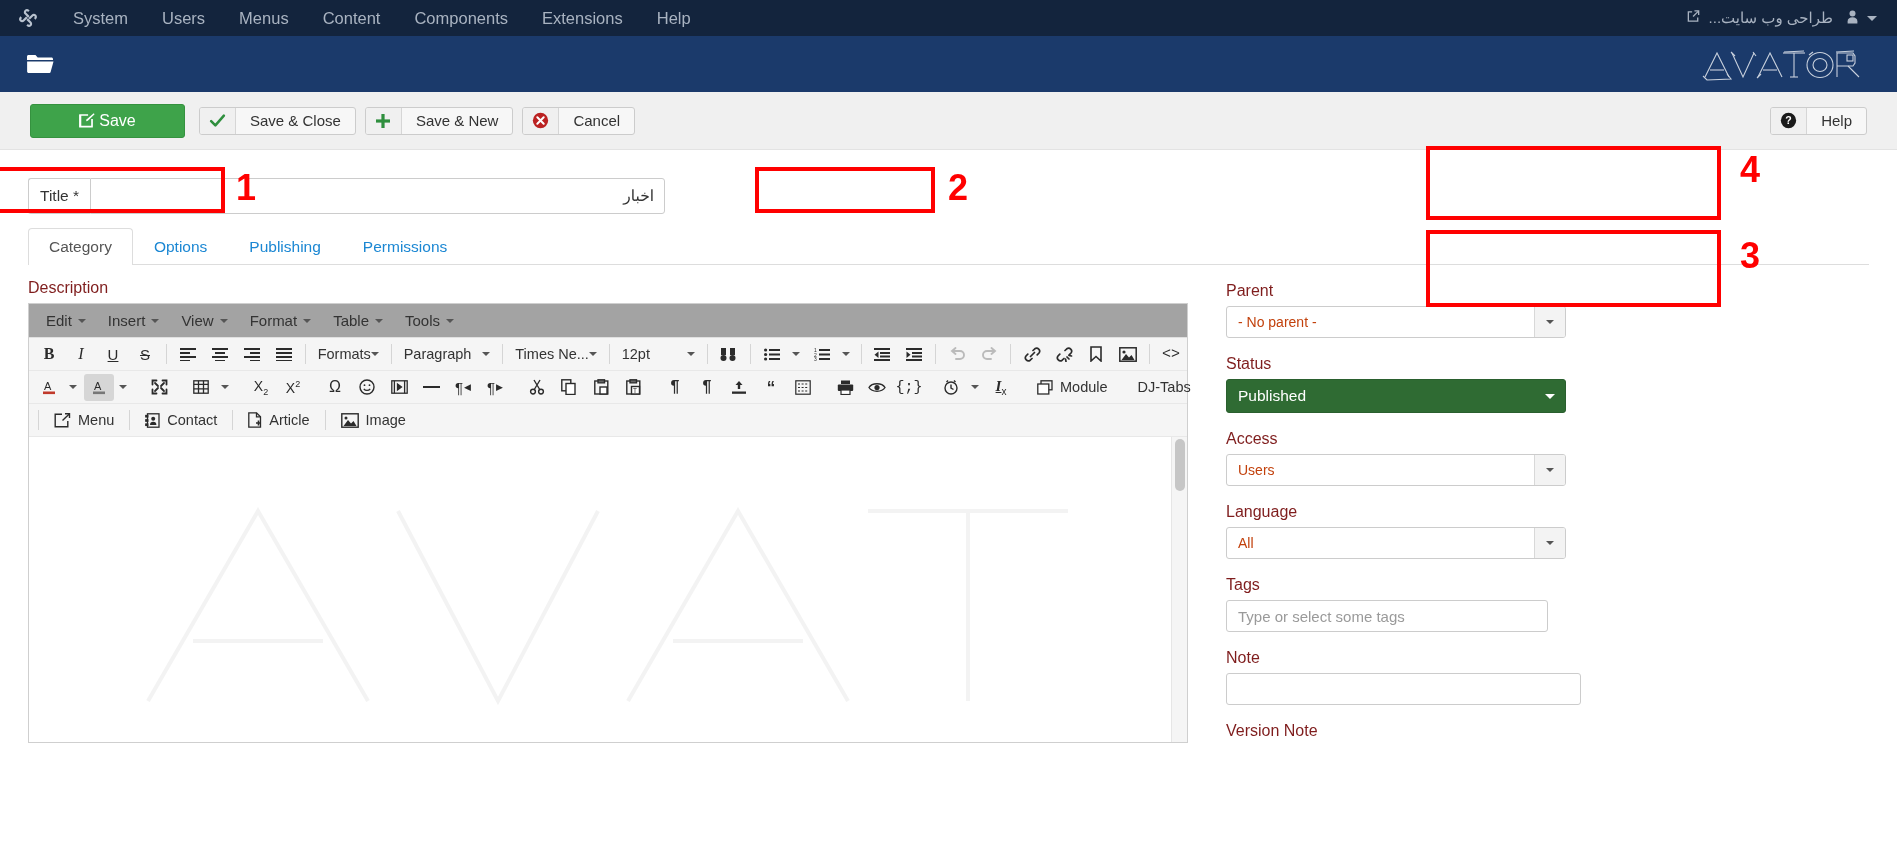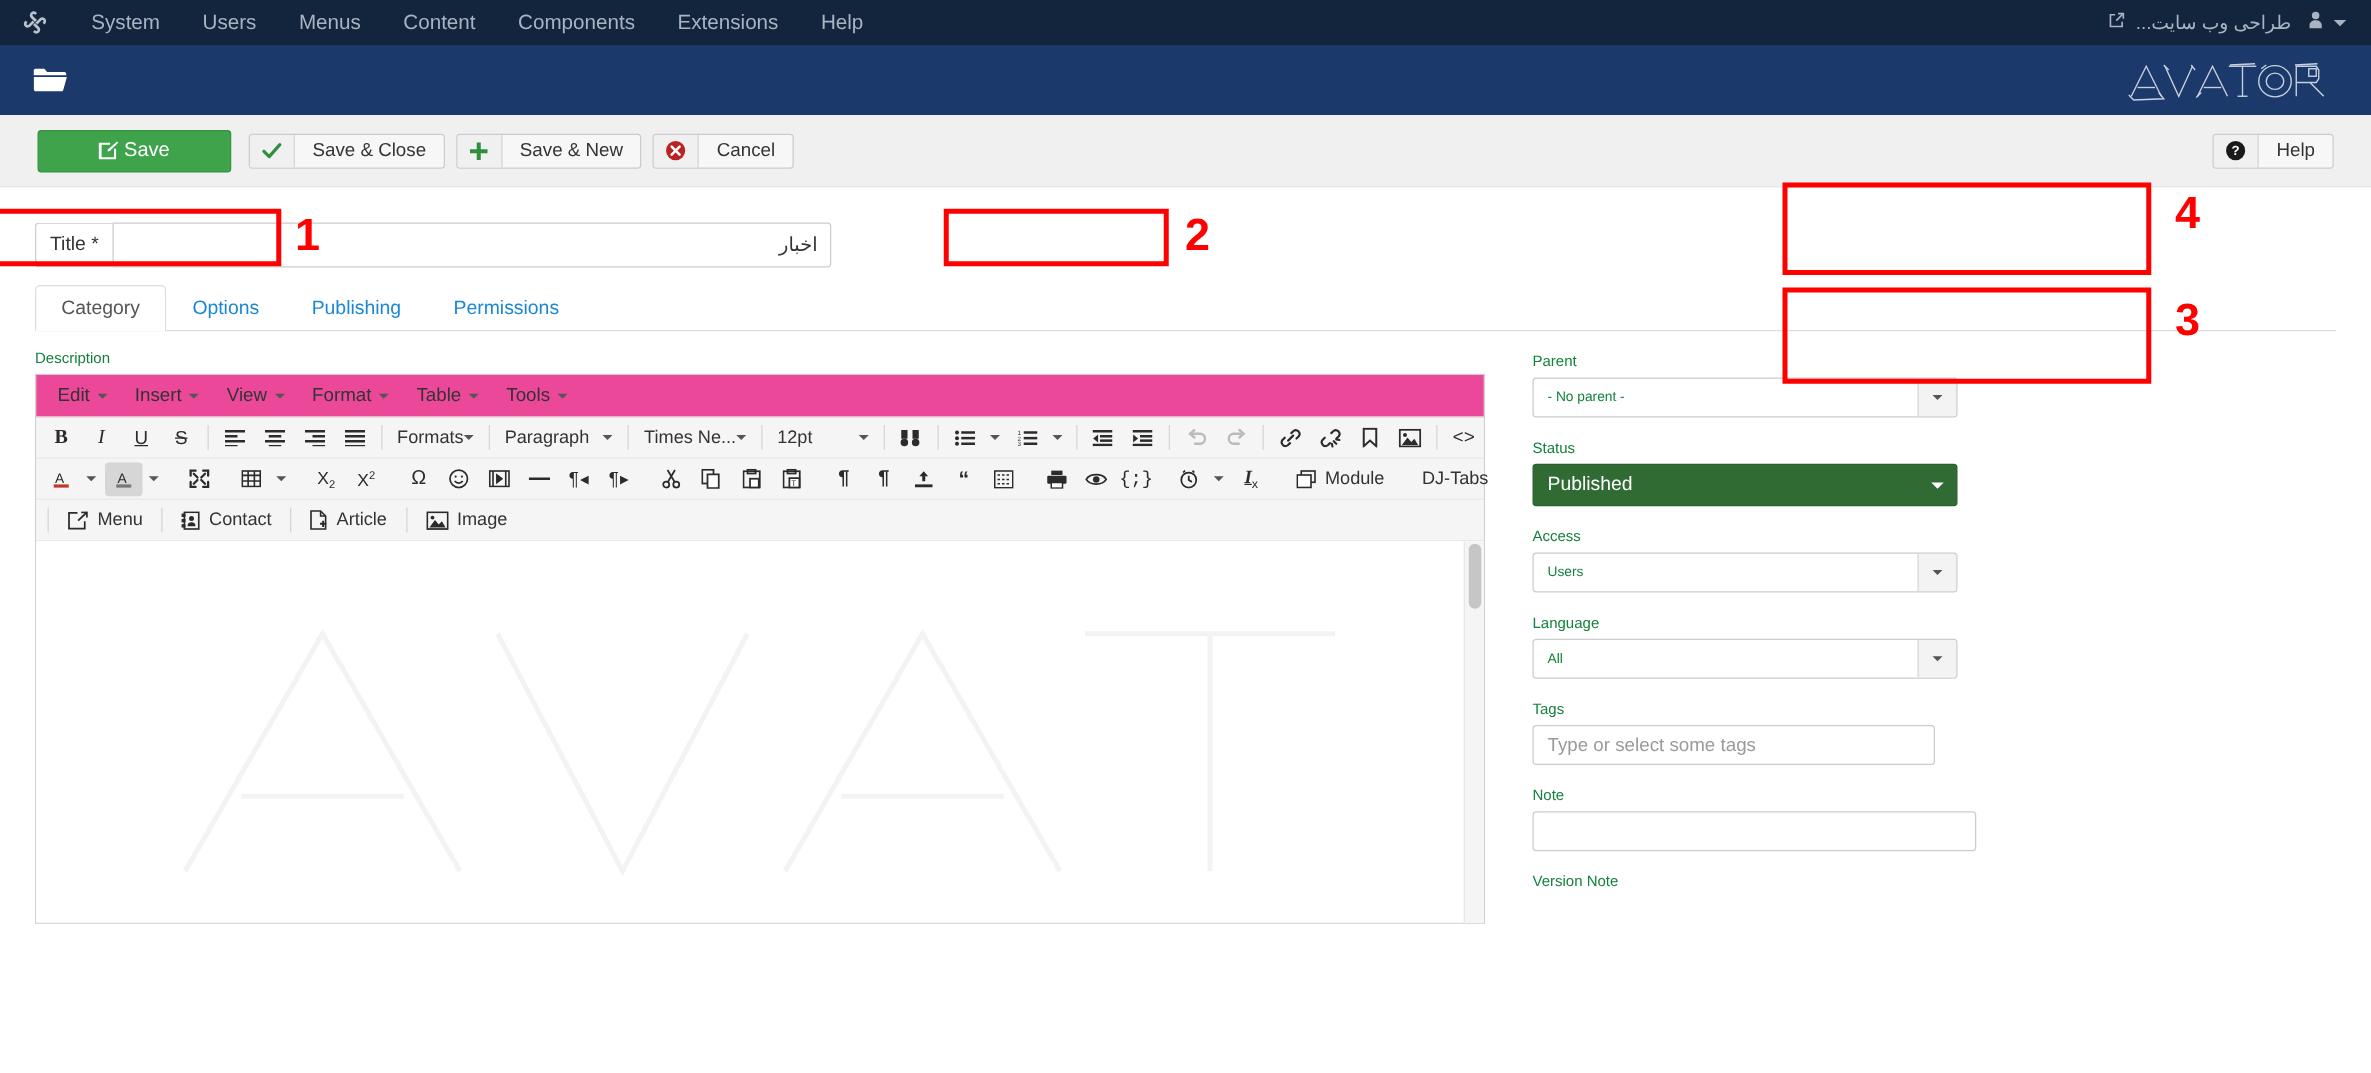--- a/index.html
+++ b/index.html
@@ -210,36 +210,36 @@
     border-bottom-color: #ffffff;
     cursor: default;
   }
 
   
   .split { display: flex; padding-top: 14px; }
   .col-main { width: 1160px; }
   .col-side { width: 340px; margin-left: 38px; padding-top: 3px; position: relative; }
 
   .field-label {
-    font-size: 12px;
-    color: #15803d;
+    font-size: 16px;
+    color: #7f1d1d;
     display: block;
     margin-bottom: 6px;
   }
 
   
   .editor {
     border: 1px solid #cfcfcf;
     background: #fff;
     margin-top: 6px;
   }
   .mce-menubar {
     display: flex;
     align-items: center;
-    background: #ec4899;
+    background: #a3a3a3;
     border-bottom: 1px solid #e0e0e0;
     height: 34px;
     padding-left: 6px;
   }
   .mce-menu-item {
     display: flex; align-items: center; gap: 6px;
     font-size: 15px; color: #333;
     padding: 0 11px; height: 26px; cursor: pointer;
     border-radius: 3px;
   }
@@ -319,22 +319,22 @@
     border: 1px solid #cccccc;
     border-radius: 3px;
     background: #ffffff;
     cursor: pointer;
     overflow: hidden;
   }
   .select-ctl .sv {
     flex: 1;
     display: flex; align-items: center;
     padding: 0 11px;
-    font-size: 11px;
-    color: #15803d;
+    font-size: 14px;
+    color: #c2410c;
     white-space: nowrap;
   }
   .select-ctl .sa {
     width: 31px;
     display: flex; align-items: center; justify-content: center;
     background: #f3f3f3;
     border-left: 1px solid #d8d8d8;
   }
   .select-ctl.status {
     background: #2f6b33;

